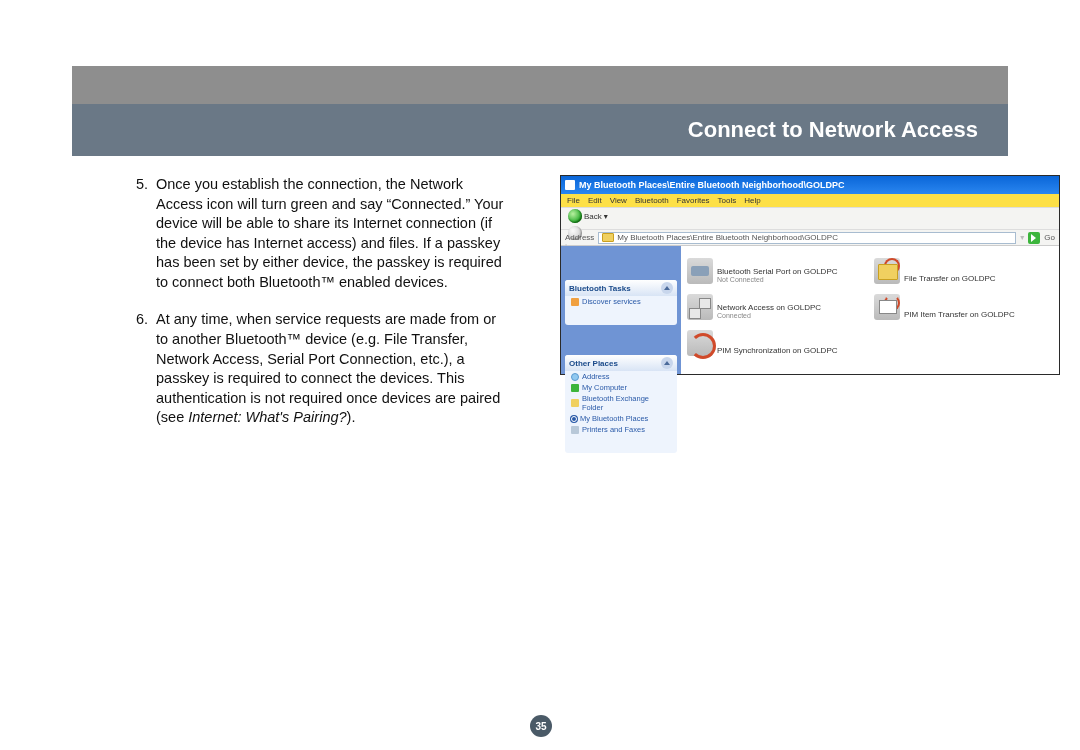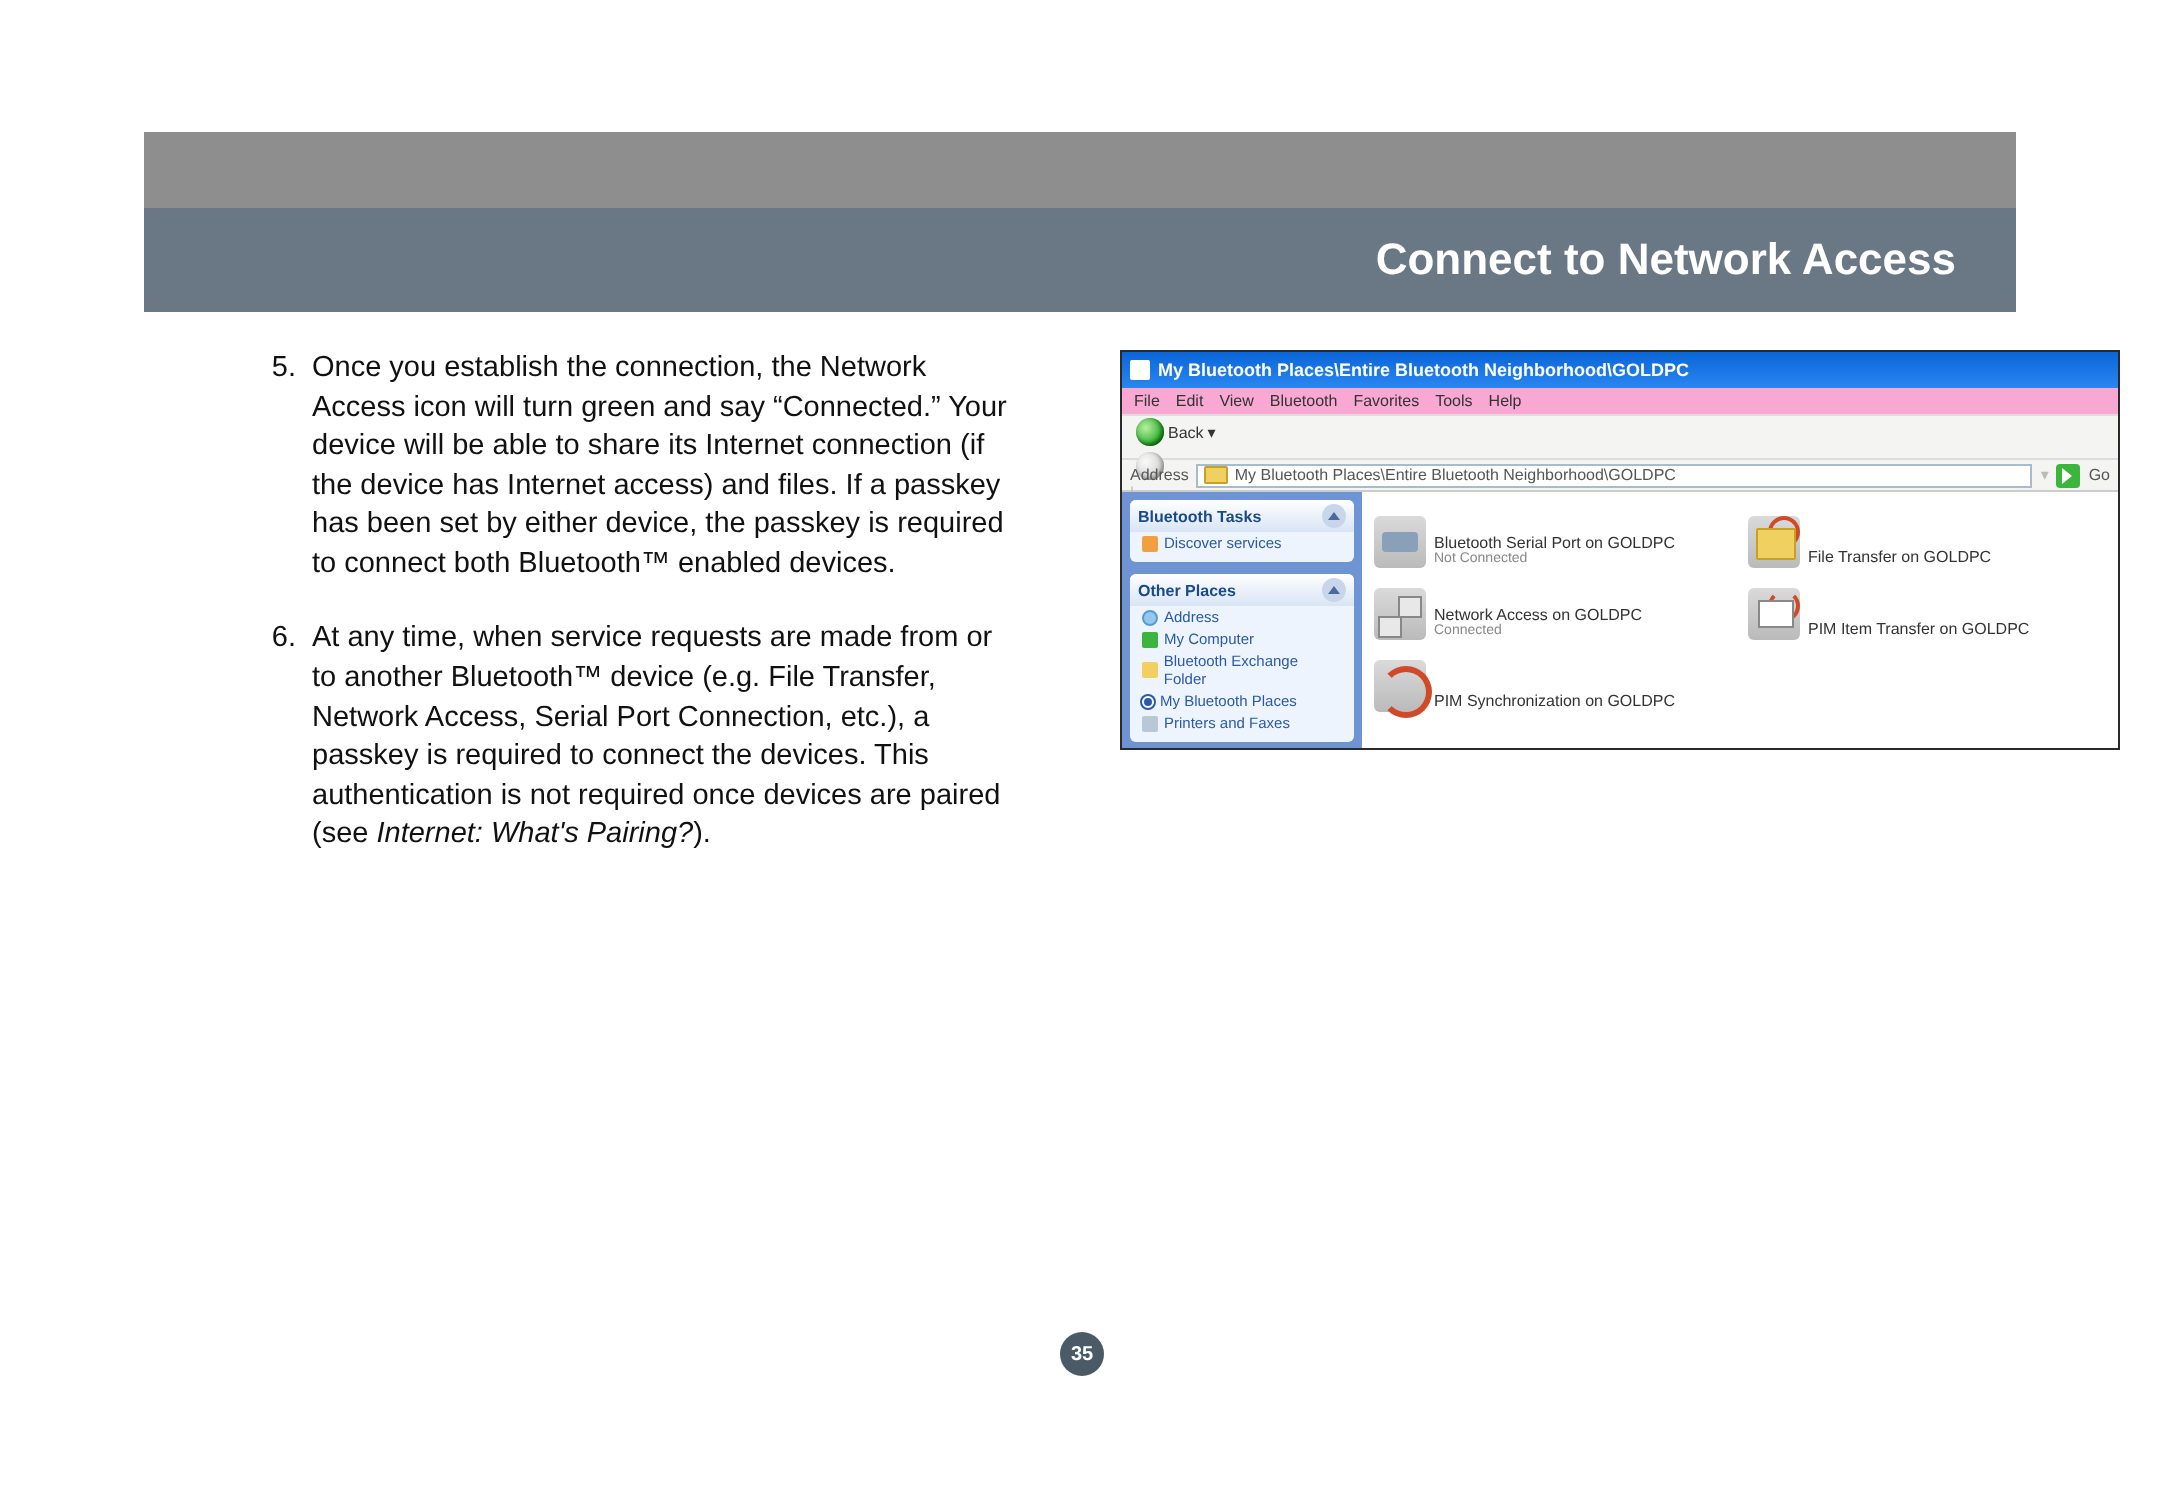--- a/index.html
+++ b/index.html
@@ -6,46 +6,46 @@
   html, body { width: 1080px; height: 750px; background: #fff; font-family: Arial, Helvetica, sans-serif; }
   .page { width: 1080px; height: 672px; position: relative; background: #fff; }
   .grey-band { position: absolute; left: 72px; top: 66px; width: 936px; height: 90px; background: #8e8e8e; }
   .title-bar { position: absolute; left: 72px; top: 104px; width: 936px; height: 52px; background: #6a7886; display: flex; align-items: center; justify-content: flex-end; padding-right: 30px; }
   .title-bar span { color: #fff; font-size: 22px; font-weight: bold; font-family: Arial, sans-serif; }
   .body-text { position: absolute; left: 128px; top: 175px; width: 380px; font-size: 14.5px; color: #111; line-height: 1.35; }
   .item { display: flex; margin-bottom: 18px; }
   .num { width: 28px; flex: 0 0 28px; text-align: right; padding-right: 8px; }
   .txt { flex: 1; }
   .italic { font-style: italic; }
-  .page-num { position: absolute; width: 22px; height: 22px; border-radius: 50%; background: #4a5a67; color: #fff; font-size: 10px; font-weight: bold; display: flex; align-items: center; justify-content: center; left: 530px; top: 666px; }
+  .page-num { position: absolute; width: 22px; height: 22px; border-radius: 50%; background: #4a5a67; color: #fff; font-size: 10px; font-weight: bold; display: flex; align-items: center; justify-content: center; left: 530px; top: 715px; }
 
   
   .shot { position: absolute; left: 560px; top: 175px; width: 500px; height: 200px; border: 1px solid #2a2a2a; background: #fff; font-family: Tahoma, Arial, sans-serif; }
   .shot .titlebar { height: 18px; background: linear-gradient(#0a66d8, #2a86f0); display: flex; align-items: center; padding: 0 4px; }
   .shot .tb-icon { width: 10px; height: 10px; background: #fff; margin-right: 4px; border-radius: 1px; }
   .shot .tb-text { color: #fff; font-size: 9px; font-weight: bold; white-space: nowrap; overflow: hidden; }
-  .shot .menubar { height: 14px; background: #f9a8d4; display: flex; gap: 8px; align-items: center; padding: 0 6px; font-size: 8px; color: #333; border-bottom: 1px solid #ddd; }
+  .shot .menubar { height: 14px; background: #fde047; display: flex; gap: 8px; align-items: center; padding: 0 6px; font-size: 8px; color: #333; border-bottom: 1px solid #ddd; }
   .shot .toolbar { height: 22px; background: #f4f4f2; display: flex; gap: 1px; padding: 0 4px; font-size: 8px; color: #333; border-bottom: 1px solid #ddd; flex-direction: column; }
   .tb-btn { display: flex; align-items: center; gap: 2px; padding: 1px 3px; }
   .circ { width: 14px; height: 14px; border-radius: 50%; display: inline-block; }
   .circ.green { background: radial-gradient(circle at 35% 35%, #b8f0a0, #3cb53c 60%, #1a7a1a); box-shadow: inset -1px -1px 2px #0a5a0a; }
   .circ.grey { background: radial-gradient(circle at 35% 35%, #fafafa, #d8d8d8 60%, #a8a8a8); box-shadow: inset -1px -1px 2px #888; }
   .sm-ico { width: 12px; height: 12px; display: inline-block; }
   .sm-ico.search { border-radius: 50%; border: 1.5px solid #7a7a4a; position: relative; width: 8px; height: 8px; }
   .sm-ico.search::after { content: ""; position: absolute; width: 4px; height: 1.5px; background: #7a7a4a; bottom: -2px; right: -3px; transform: rotate(45deg); }
   .sm-ico.folder { background: #f0d060; border: 1px solid #caa020; border-radius: 1px; width: 12px; height: 9px; position: relative; }
   .sm-ico.views { width: 18px; height: 12px; background: linear-gradient(#cfe2f7, #9cc2e8); border: 1px solid #7aa8d8; border-radius: 1px; position: relative; }
   .sm-ico.views::before { content: ""; position: absolute; left: 2px; right: 2px; top: 2px; bottom: 2px; background: repeating-linear-gradient(#6a90b8, #6a90b8 1px, transparent 1px, transparent 3px); }
   .shot .addrbar { height: 16px; background: #f4f4f2; display: flex; align-items: center; gap: 4px; padding: 0 4px; font-size: 8px; color: #555; border-bottom: 1px solid #ccc; }
   .addr-field { flex: 1; height: 12px; background: #fff; border: 1px solid #a8bcd0; display: flex; align-items: center; padding: 0 3px; gap: 3px; overflow: hidden; white-space: nowrap; }
   .go-btn { width: 12px; height: 12px; background: #3cb53c; border-radius: 2px; position: relative; }
   .go-btn::after { content: ""; position: absolute; left: 3px; top: 2px; border-left: 5px solid #fff; border-top: 4px solid transparent; border-bottom: 4px solid transparent; }
   .shot .workarea { position: absolute; left: 0; right: 0; top: 70px; bottom: 0; display: flex; }
   .sidebar { width: 120px; background: #6f94d4; padding: 4px; font-size: 8px; color: #fff; }
-  .side-panel { background: #eef4fd; border-radius: 3px; margin-bottom: 6px; padding-bottom: 4px; overflow: hidden; }
+  .side-panel { background: #eef4fd; border-radius: 3px; margin-bottom: 6px; padding-bottom: 18px; overflow: hidden; margin-top: 30px; }
   .side-head { display: flex; align-items: center; justify-content: space-between; padding: 2px 4px; font-weight: bold; color: #1a4a8a; font-size: 8px; background: linear-gradient(#fff, #d8e4f5); }
   .side-head .chev { width: 12px; height: 12px; border-radius: 50%; background: #c8d6ec; position: relative; }
   .side-head .chev::after { content: ""; position: absolute; left: 3px; top: 4px; border-left: 3px solid transparent; border-right: 3px solid transparent; border-bottom: 4px solid #4a6a9a; }
   .side-link { display: flex; align-items: center; gap: 3px; color: #2a5aa8; padding: 1px 6px; font-size: 7.5px; }
   .side-link .dot { width: 8px; height: 8px; display: inline-block; }
   .dot.d1 { background: #f0a040; border-radius: 1px; }
   .dot.d2 { background: #90c8f0; border-radius: 50%; border: 1px solid #5a9ad0; }
   .dot.d3 { background: #3cb53c; border-radius: 1px; }
   .dot.d4 { background: #f0d060; border-radius: 1px; }
   .dot.d5 { background: #2a5aa8; border-radius: 50%; border: 1px solid #fff; box-shadow: 0 0 0 1px #2a5aa8; width:6px; height:6px; }

